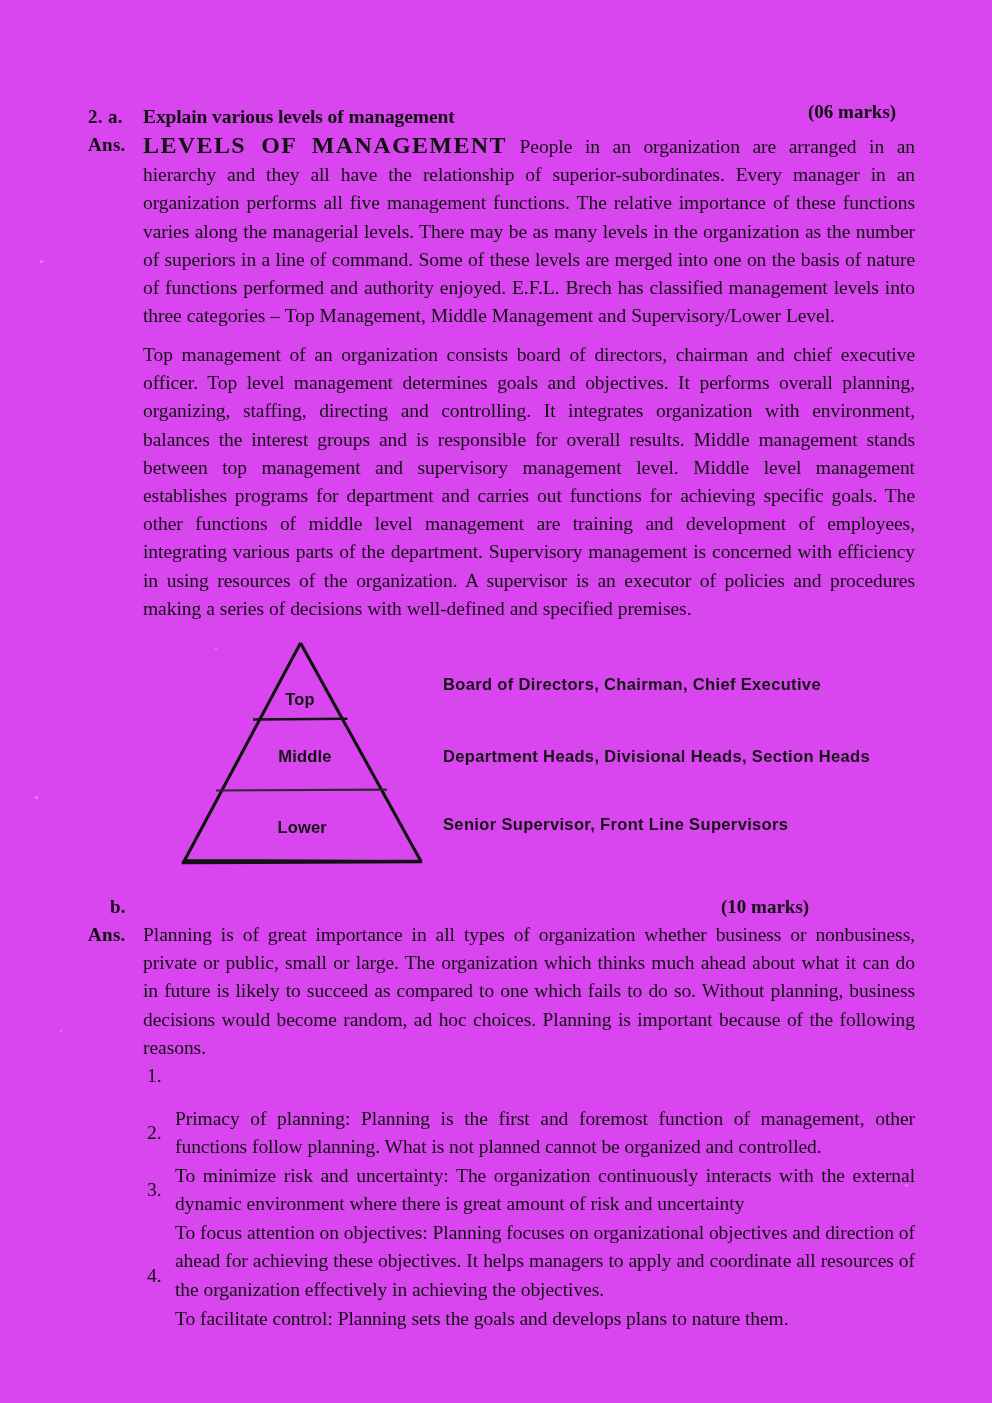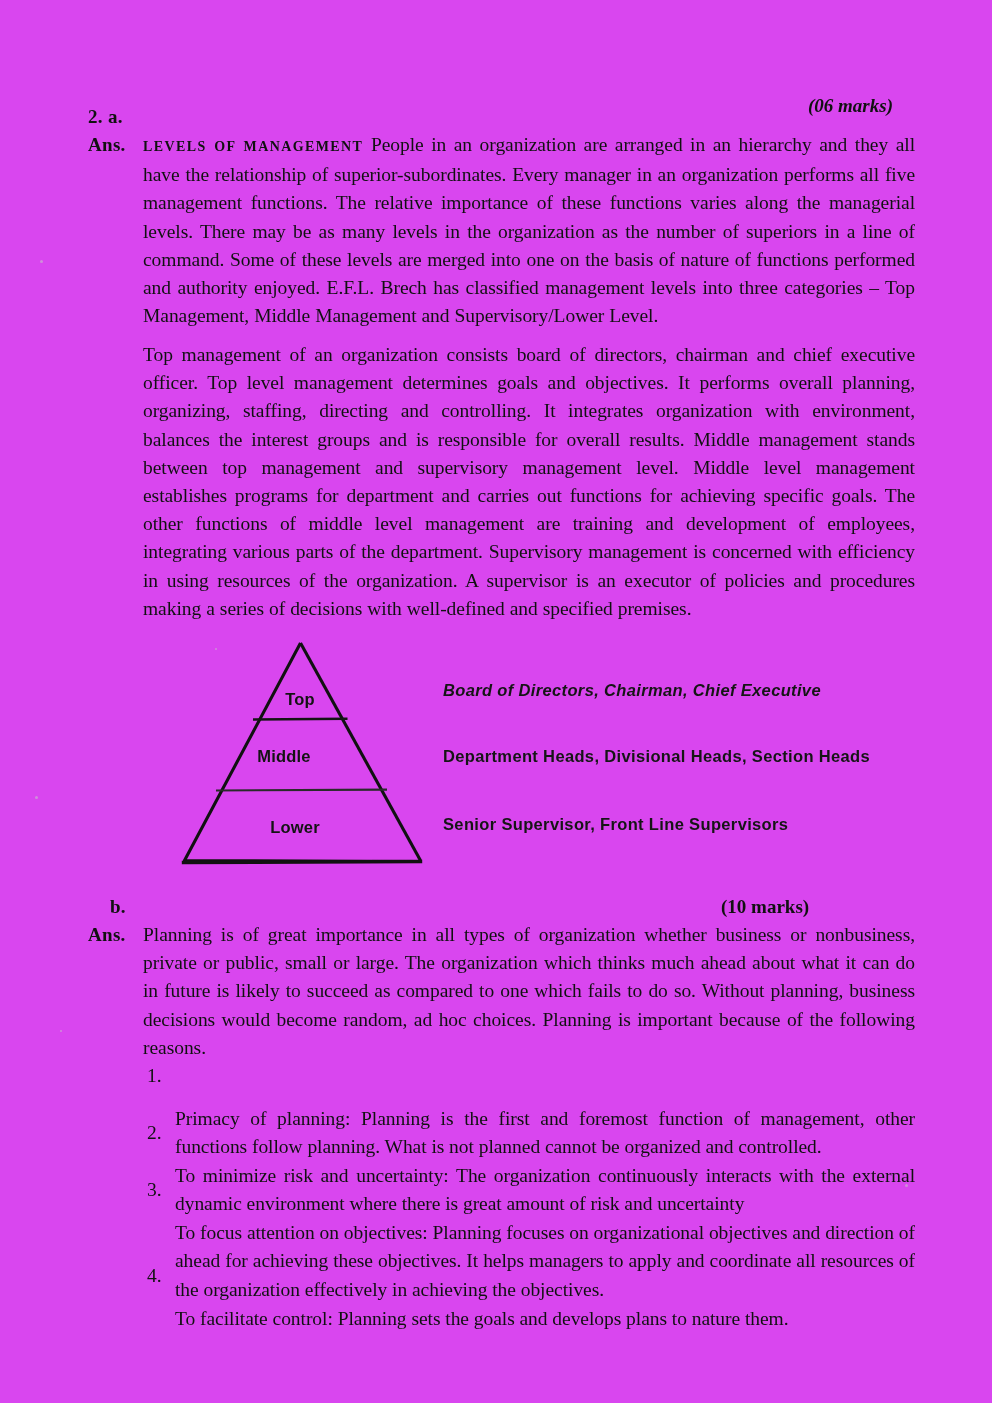--- a/index.html
+++ b/index.html
@@ -56,21 +56,21 @@
     font-size: 19.5px;
     line-height: 28.2px;
     text-align: justify;
     text-justify: inter-word;
     letter-spacing: -0.05px;
     word-spacing: 0.2px;
   }
   .lead {
     font-weight: bold;
     letter-spacing: 1.4px;
-    font-size: 14px;
+    font-size: 24px;
     margin-top: 34px;
   }
 
   
   #pyramid-figure {
     position: absolute;
     left: 0;
     top: 630px;
     width: 922px;
     height: 250px;
@@ -129,22 +129,23 @@
     opacity: .55;
   }
 </style>
 </head>
 <body>
 
 <div class="page">
 
   <div class="qrow" style="left:88px; top:103px; width:830px;">
     <span class="marker" style="width:55px;">2. a.</span>
-  </div>
-  <span class="marks" style="left:808px; top:92px;font-style:italic;">(06 marks)</span>
+    <span class="qtitle">Explain various levels of management</span>
+  </div>
+  <span class="marks" style="left:808px; top:98px;">(06 marks)</span>
 
   <span class="marker" style="position:absolute; left:88px; top:131px;">Ans.</span>
 
   <div class="para" style="left:143px; top:131px; width:772px; text-indent:0;">
     <span class="lead">LEVELS OF MANAGEMENT</span> <span>People in an organization are arranged in an hierarchy and they all have the relationship of superior-subordinates. Every manager in an organization performs all five management functions. The relative importance of these functions varies along the managerial levels. There may be as many levels in the organization as the number of superiors in a line of command. Some of these levels are merged into one on the basis of nature of functions performed and authority enjoyed. E.F.L. Brech has classified management levels into three categories – Top Management, Middle Management and Supervisory/Lower Level.</span>
   </div>
 
   <div class="para" style="left:143px; top:341px; width:772px;">Top management of an organization consists board of directors, chairman and chief executive officer. Top level management determines goals and objectives. It performs overall planning, organizing, staffing, directing and controlling. It integrates organization with environment, balances the interest groups and is responsible for overall results. Middle management stands between top management and supervisory management level. Middle level management establishes programs for department and carries out functions for achieving specific goals. The other functions of middle level management are training and development of employees, integrating various parts of the department. Supervisory management is concerned with efficiency in using resources of the organization. A supervisor is an executor of policies and procedures making a series of decisions with well-defined and specified premises.</div>
 
   <div id="pyramid-figure">
@@ -154,24 +155,24 @@
       <path d="M125.5 13 L9.5 230.5 L244 231.5" fill="none" stroke="#111" stroke-width="3.1" stroke-linejoin="round"></path>
       <path d="M125.5 13 L245.5 230.5" fill="none" stroke="#111" stroke-width="3.1" stroke-linejoin="round"></path>
       <path d="M8.5 232.5 L245.5 231.5" fill="none" stroke="#111" stroke-width="3.4" stroke-linecap="square"></path>
 
       <path d="M78 89.5 L172.5 88.8" fill="none" stroke="#141414" stroke-width="2.5"></path>
 
       <path d="M41 160.5 L212 159.6" fill="none" stroke="#2a2a2a" stroke-width="2.1"></path>
     </svg>
 
     <span class="tier-label" style="left:255px; top:60px; width:90px;">Top</span>
-    <span class="tier-label" style="left:239px; top:117px; width:90px;">Middle</span>
-    <span class="tier-label" style="left:250px; top:188px; width:90px;">Lower</span>
-
-    <span class="annot" style="left:443px; top:51px;font-style:italic;">Board of Directors, Chairman, Chief Executive</span>
+    <span class="tier-label" style="left:260px; top:117px; width:90px;">Middle</span>
+    <span class="tier-label" style="left:237px; top:188px; width:90px;text-align:right;">Lower</span>
+
+    <span class="annot" style="left:443px; top:45px;">Board of Directors, Chairman, Chief Executive</span>
     <span class="annot" style="left:443px; top:117px;">Department Heads, Divisional Heads, Section Heads</span>
     <span class="annot" style="left:443px; top:185px;">Senior Supervisor, Front Line Supervisors</span>
   </div>
 
   <div class="qrow" style="left:110px; top:893px; width:810px;">
     <span class="marker" style="width:33px;">b.</span>
   </div>
   <span class="marks" style="left:721px; top:893px;">(10 marks)</span>
 
   <span class="marker" style="position:absolute; left:88px; top:921px;">Ans.</span>

